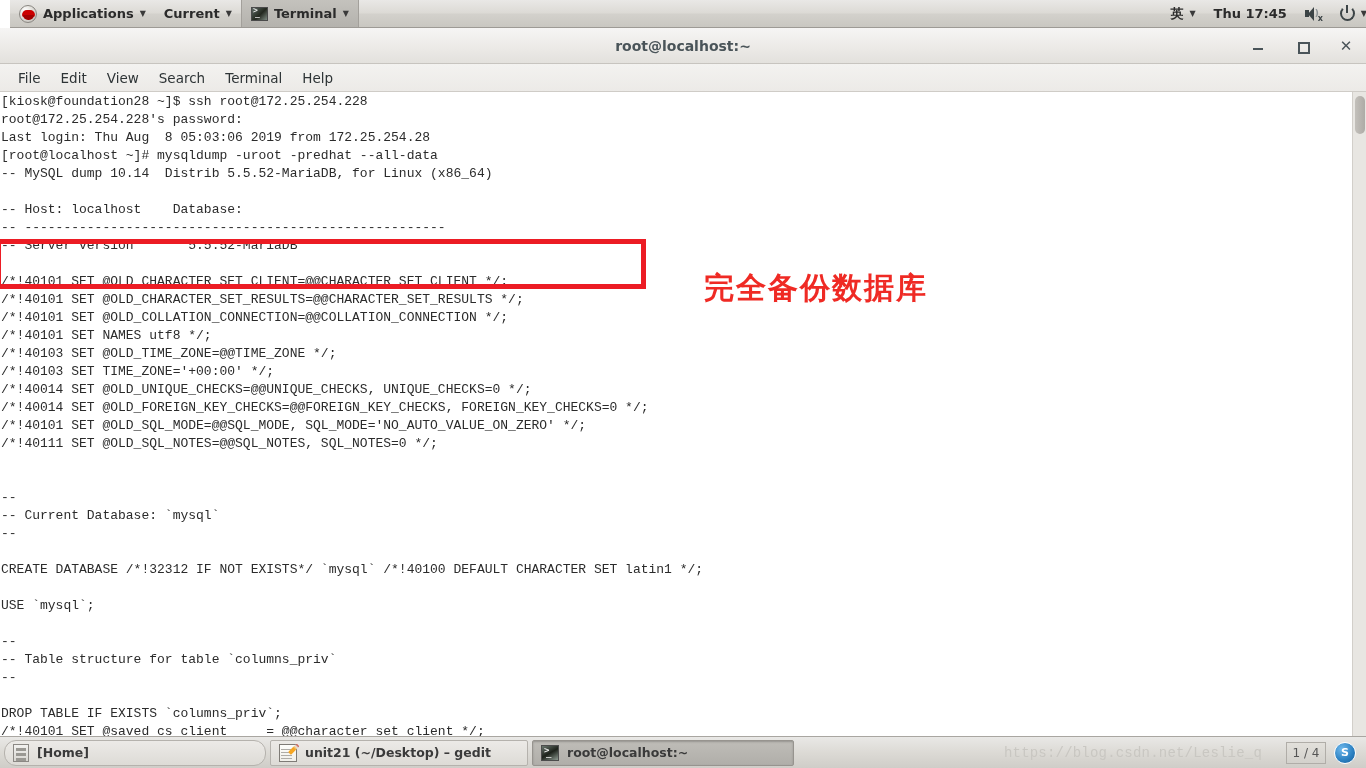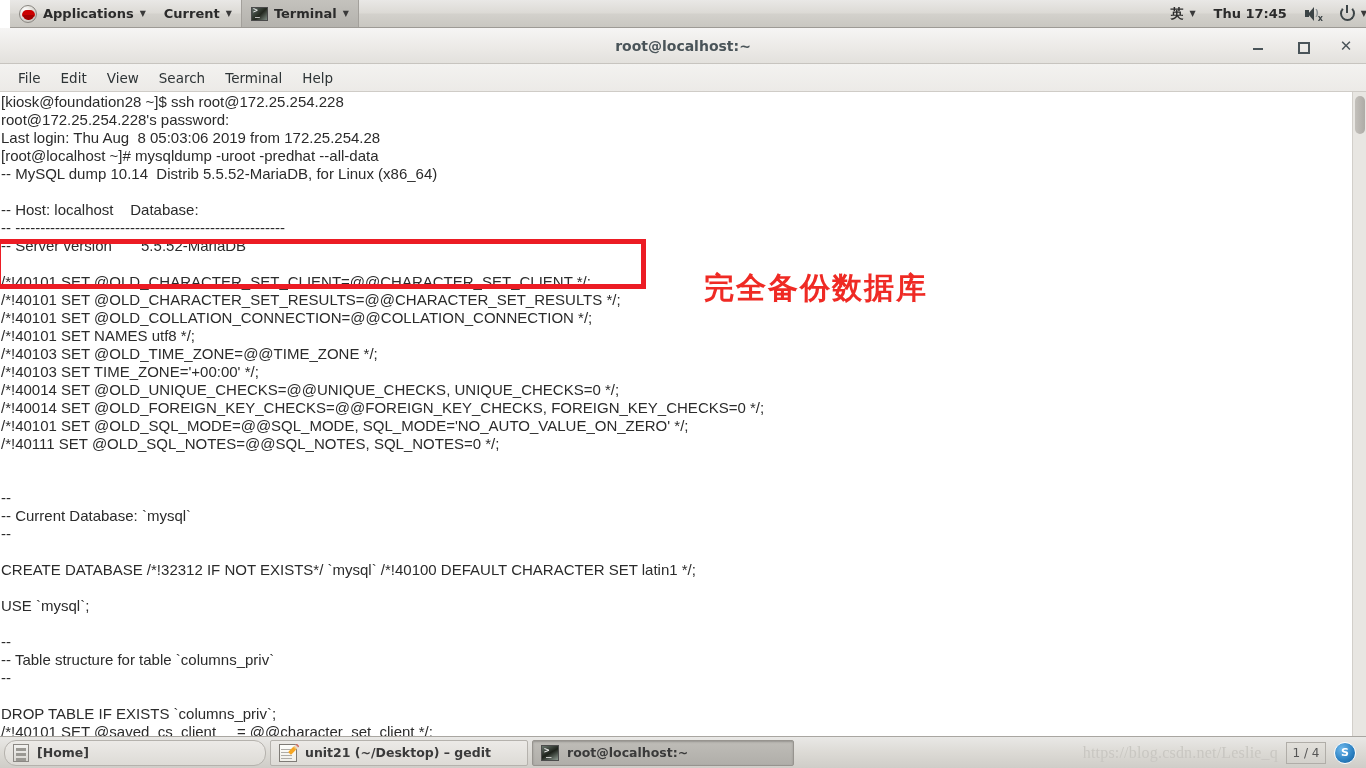--- a/index.html
+++ b/index.html
@@ -143,22 +143,22 @@
 
   #term-body {
     position: relative;
     width: 100%; height: 644px;
     background: #ffffff;
     overflow: hidden;
   }
   #term-text {
     position: absolute; left: 0; top: 1px;
     width: 1340px;
-    font-family: Liberation Sans, sans-serif;
-    font-size: 15px;
+    font-family: Liberation Mono, monospace;
+    font-size: 13px;
     line-height: 18px;
     color: #2b2b2b;
     white-space: pre;
     padding-left: 1px;
   }
 
   
   #term-scrollbar {
     position: absolute; right: 0; top: 0;
     width: 14px; height: 644px;
@@ -256,24 +256,24 @@
     content: ">"; position: absolute; left: 2px; top: -1px;
     font-family: "DejaVu Sans Mono", monospace; font-size: 9px; color: #f0f0f0;
   }
   .terminal-icon::after {
     content: "_"; position: absolute; left: 4px; top: 2px;
     font-family: "DejaVu Sans Mono", monospace; font-size: 9px; color: #e2e2e2;
   }
 
   #taskbar-spacer { flex: 1; }
   #watermark {
-    font-size: 16px; color: #c9c7c2;
-    font-family: Liberation Serif, serif;
+    font-size: 14px; color: #c9c7c2;
+    font-family: Liberation Mono, monospace;
     white-space: nowrap;
-    margin-right: 4px;
+    margin-right: 20px;
     letter-spacing: 0.2px;
   }
   #workspace-switcher {
     width: 40px; height: 22px;
     border: 1px solid #b0ada8;
     background: linear-gradient(to bottom, #e2e0db, #d3d1cc);
     display: flex; align-items: center; justify-content: center;
     font-size: 12px; color: #555;
     margin-right: 4px;
   }

